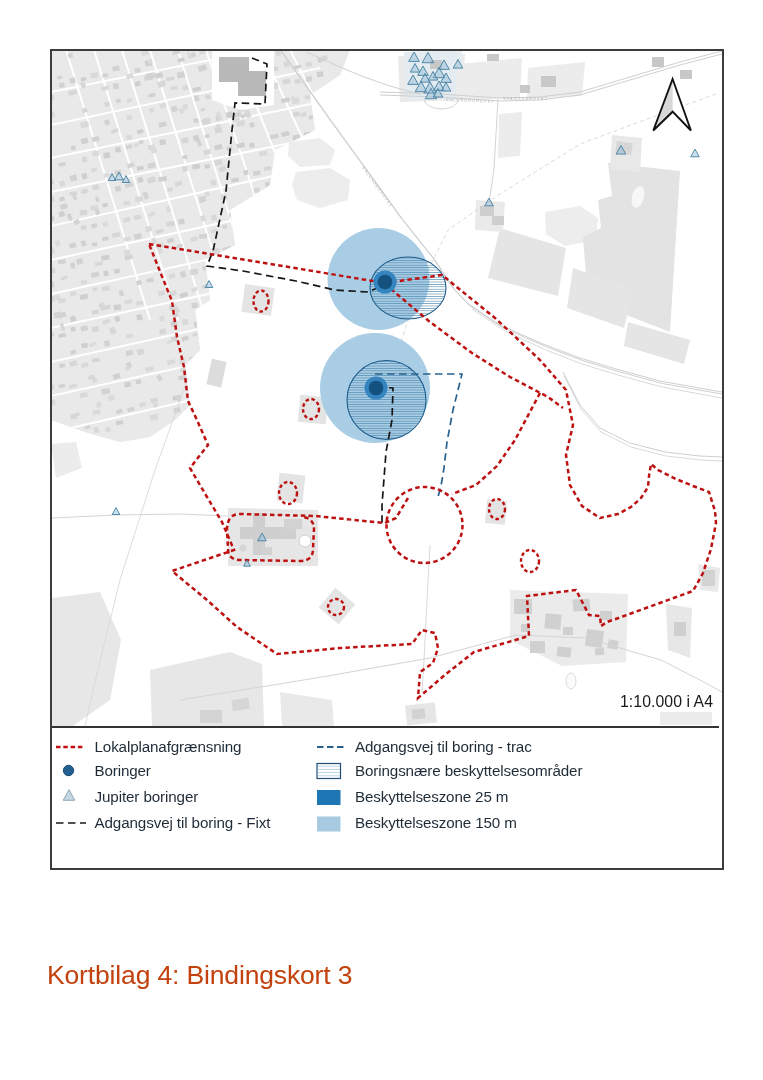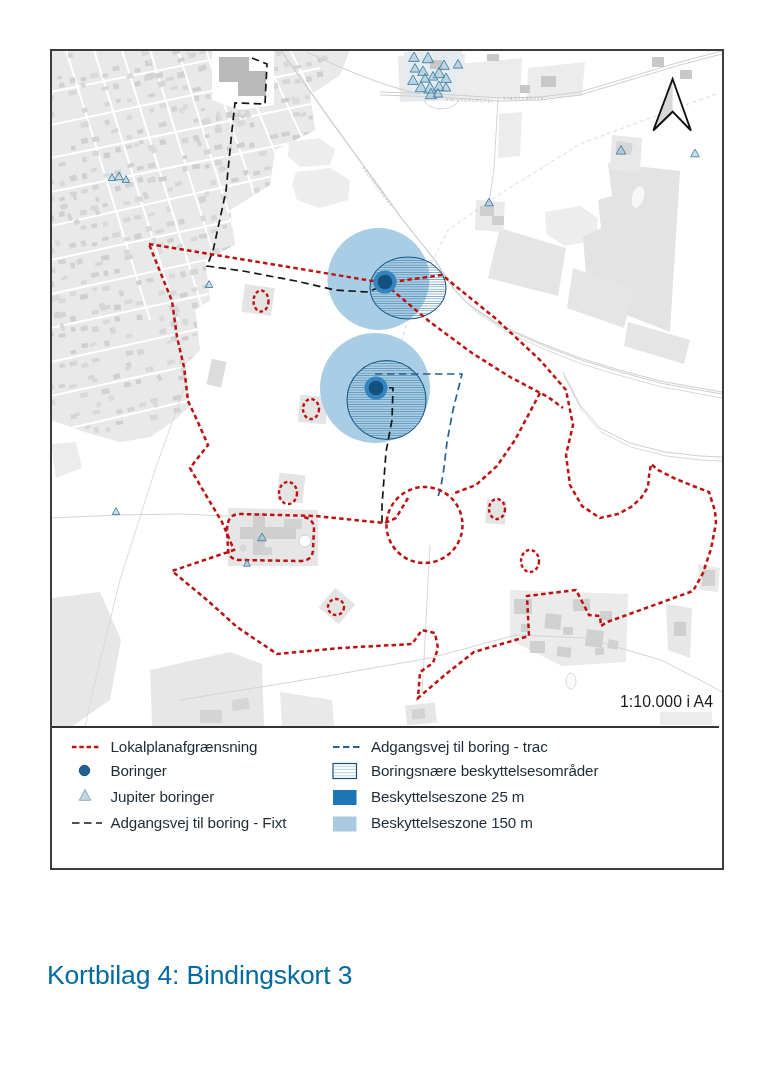--- a/index.html
+++ b/index.html
@@ -1,21 +1,21 @@
 <!DOCTYPE html>
 <html><head><meta charset="utf-8">
 <style>
 html,body{margin:0;padding:0;background:#ffffff;width:763px;height:1080px;
 font-family:"Liberation Sans",sans-serif;}
 .frame{position:absolute;left:50px;top:49px;width:674px;height:821px;
 border:2px solid #3c3c3c;box-sizing:border-box;overflow:hidden;}
 .mapa{position:absolute;left:0;top:0;}
 .divider{position:absolute;left:0;top:675px;width:667px;height:0;border-top:2px solid #333;}
-.lg{position:absolute;left:16px;top:677px;}
-.title{position:absolute;left:47px;top:960px;font-size:26.5px;letter-spacing:-0.15px;color:#0369a1;}
+.lg{position:absolute;left:0;top:677px;}
+.title{position:absolute;left:47px;top:960px;font-size:26.5px;letter-spacing:-0.15px;color:#c2410c;}
 </style></head>
 <body>
 <div class="frame">
 <div class="mapa"><svg width="670" height="675" viewBox="52 51 670 675">
         <defs>
           <pattern id="hb" width="4" height="2.4" patternUnits="userSpaceOnUse">
             <line x1="0" y1="1.2" x2="4" y2="1.2" stroke="#4e88ae" stroke-width="0.7"></line>
           </pattern>
         </defs>
         <rect x="52" y="51" width="670" height="675" fill="#ffffff"></rect>

